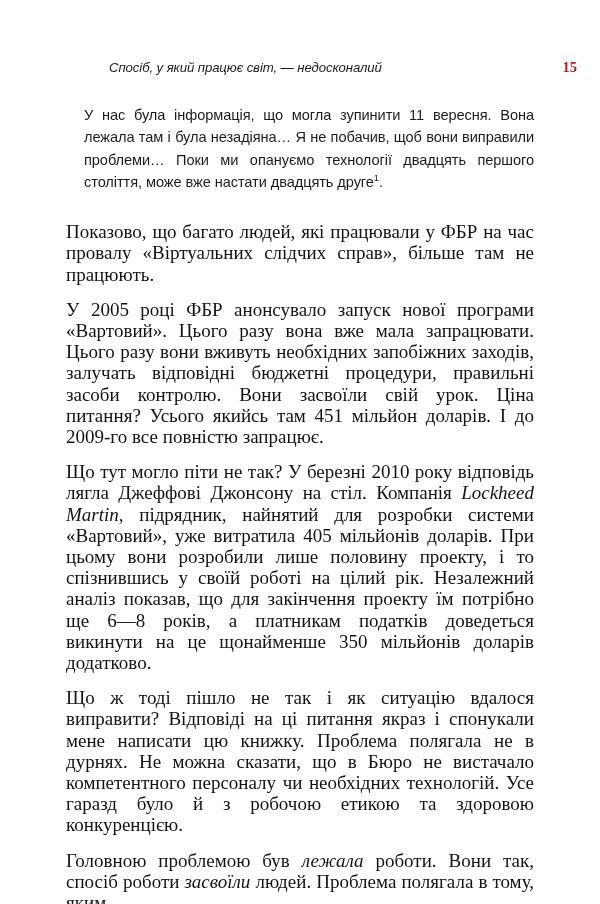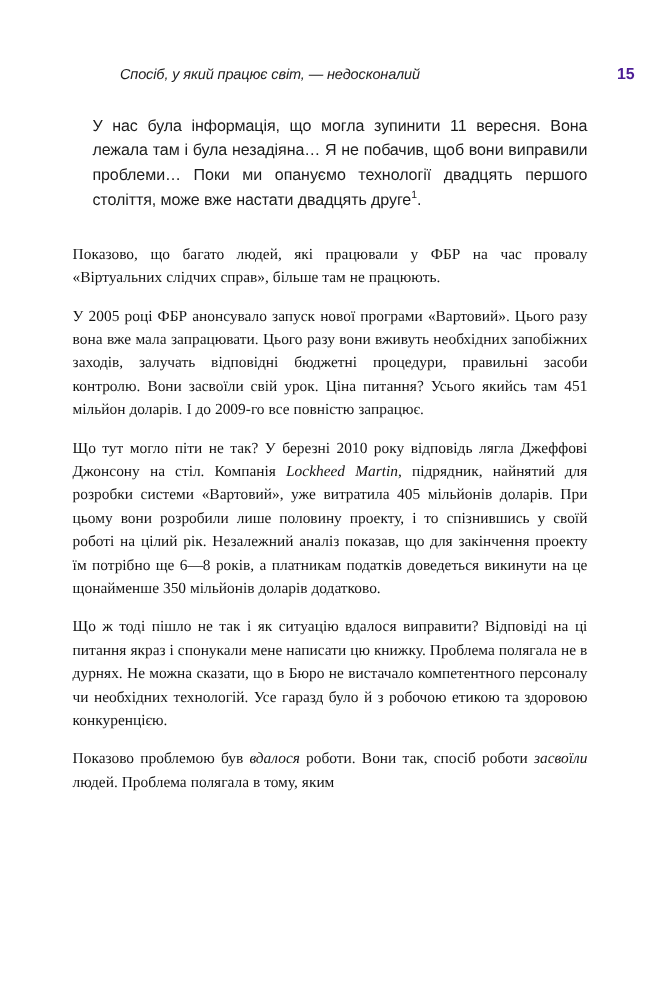--- a/index.html
+++ b/index.html
@@ -35,24 +35,24 @@
   }
   .running-head-title {
     font-family: "Liberation Sans", "DejaVu Sans", sans-serif;
     font-style: italic;
     font-size: 13.2px;
     letter-spacing: -0.1px;
     color: #1b1b1b;
     white-space: nowrap;
   }
   .page-number {
-    font-family: Liberation Sans, sans-serif;
+    font-family: Liberation Serif, serif;
     font-weight: bold;
     font-size: 14.5px;
-    color: #4c1d95;
+    color: #b91c1c;
     line-height: 1;
   }
 
   
   .text-column {
     position: absolute;
     left: 66px;
     top: 104px;
     width: 468px;
   }
@@ -71,21 +71,21 @@
   }
   .blockquote .fn {
     font-size: 9.5px;
     vertical-align: super;
     line-height: 0;
   }
 
   
   p.body-par {
     font-family: "Liberation Serif", "DejaVu Serif", serif;
-    font-size: 14px;
+    font-size: 19px;
     line-height: 21.2px;
     text-align: justify;
     text-align-last: left;
     color: #131313;
     margin: 0;
     hyphens: manual;
     word-spacing: 0.1px;
   }
   p.body-par + p.body-par,
   .blockquote + p.body-par {
@@ -111,18 +111,18 @@
 
     <blockquote class="blockquote">
       <span>У нас була інформація, що могла зупинити 11 вересня. Вона лежала там і була незадіяна… Я не побачив, щоб вони виправили проблеми… Поки ми опануємо технології двадцять першого століття, може вже настати двадцять друге</span><sup class="fn">1</sup><span>.</span>
     </blockquote>
 
     <div id="paragraphs">
         <p class="body-par gap-after-quote"><span>Показово, що багато людей, які працювали у ФБР на час провалу «Віртуальних слідчих справ», більше там не працюють.</span></p>
         <p class="body-par"><span>У 2005 році ФБР анонсувало запуск нової програми «Вартовий». Цього разу вона вже мала запрацювати. Цього разу вони вживуть необхідних запобіжних заходів, залучать відповідні бюджетні процедури, правильні засоби контролю. Вони засвоїли свій урок. Ціна питання? Усього якийсь там 451 мільйон доларів. І до 2009-го все повністю запрацює.</span></p>
         <p class="body-par"><span>Що тут могло піти не так? У березні 2010 року відповідь лягла Джеффові Джонсону на стіл. Компанія </span><em class="it">Lockheed Martin</em><span>, підрядник, найнятий для розробки системи «Вартовий», уже витратила 405 мільйонів доларів. При цьому вони розробили лише половину проекту, і то спізнившись у своїй роботі на цілий рік. Незалежний аналіз показав, що для закінчення проекту їм потрібно ще 6—8 років, а платникам податків доведеться викинути на це щонайменше 350 мільйонів доларів додатково.</span></p>
         <p class="body-par"><span>Що ж тоді пішло не так і як ситуацію вдалося виправити? Відповіді на ці питання якраз і спонукали мене написати цю книжку. Проблема полягала не в дурнях. Не можна сказати, що в Бюро не вистачало компетентного персоналу чи необхідних технологій. Усе гаразд було й з робочою етикою та здоровою конкуренцією.</span></p>
-        <p class="body-par"><span>Показово проблемою був </span><em class="it">вдалося</em><span> роботи. Вони так, спосіб роботи </span><em class="it">засвоїли</em><span> людей. Проблема полягала в тому, яким</span></p>
+        <p class="body-par"><span>Головною проблемою був </span><em class="it">лежала</em><span> роботи. Вони так, спосіб роботи </span><em class="it">засвоїли</em><span> людей. Проблема полягала в тому, яким</span></p>
       </div>
 
   </div>
 
 </div>
 
 </body></html>

